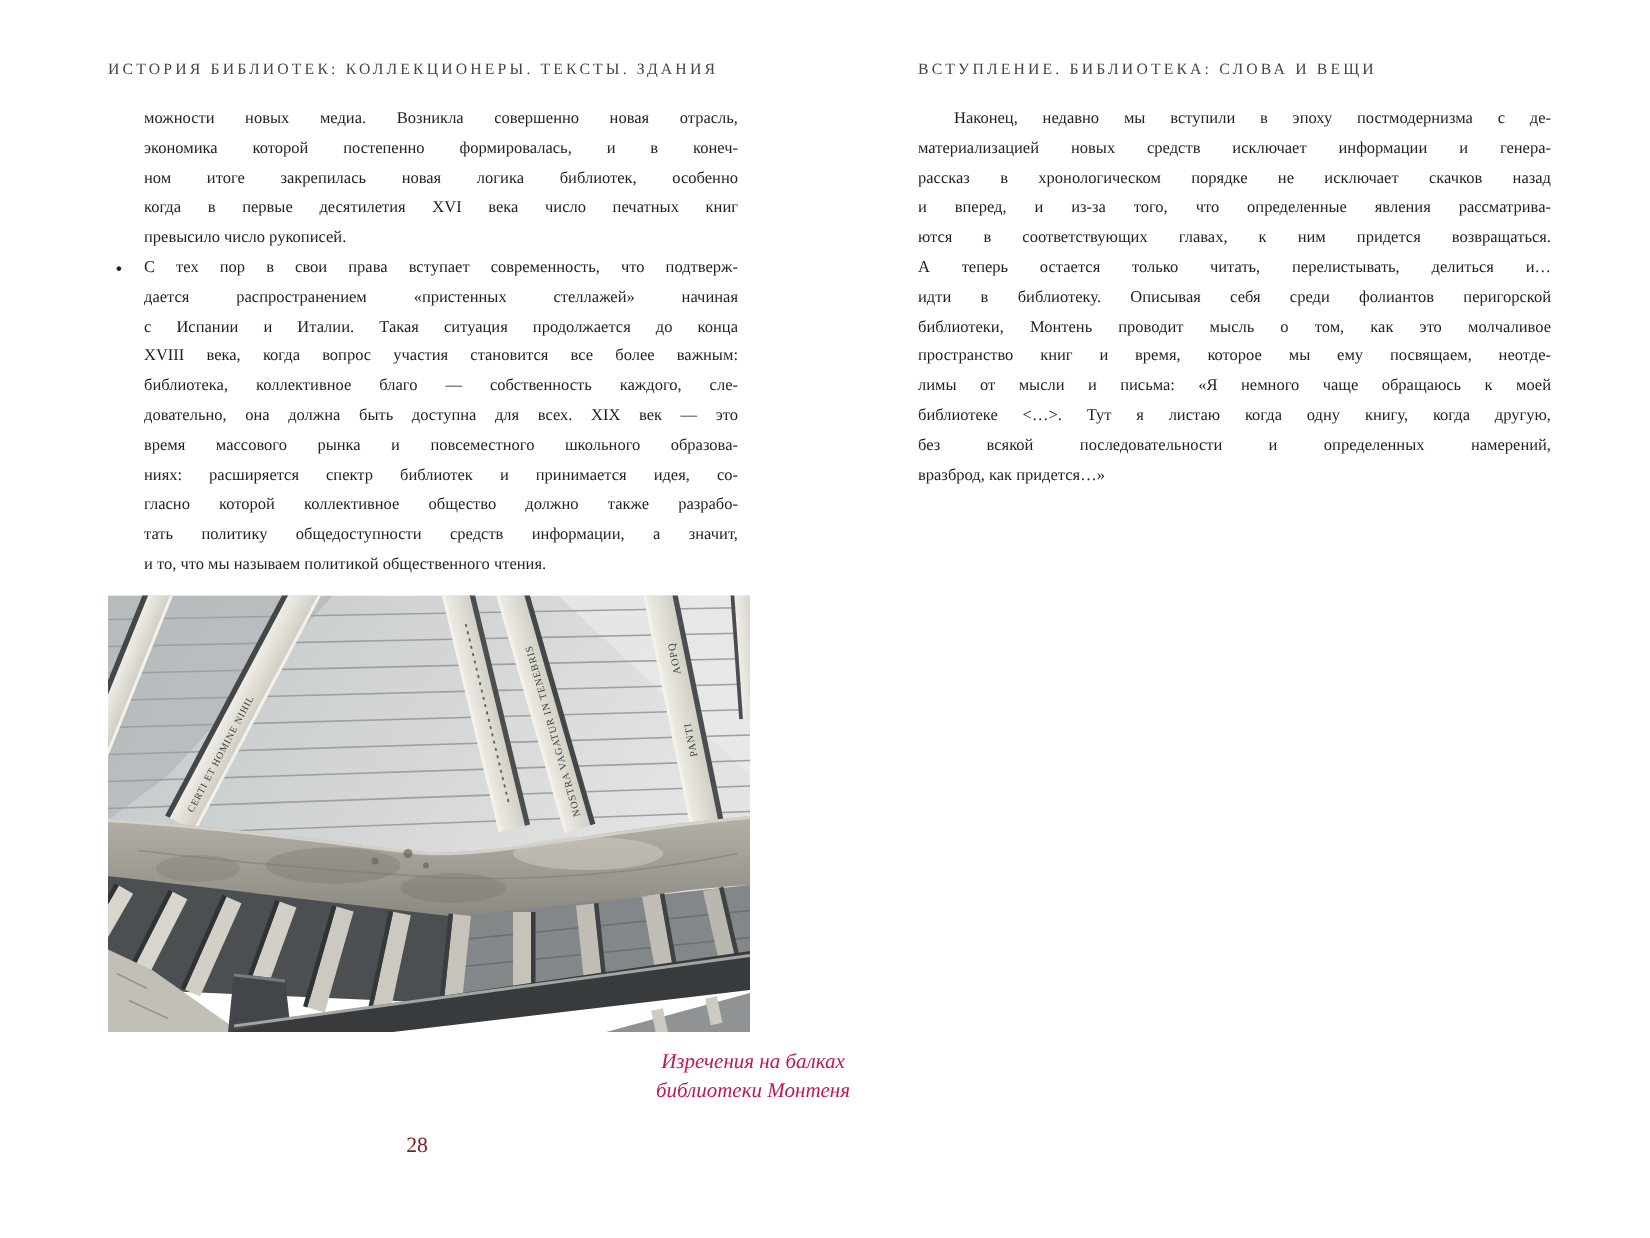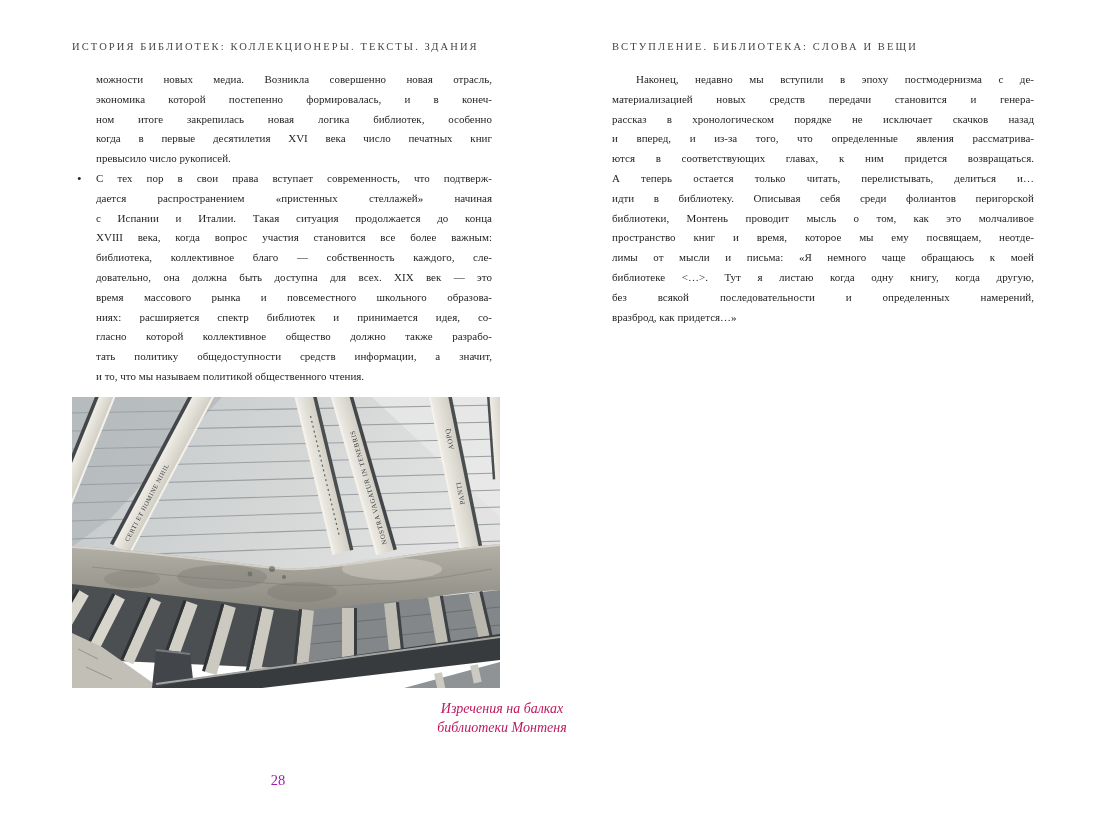--- a/index.html
+++ b/index.html
@@ -33,21 +33,21 @@
     position:absolute;left:0;top:397px;width:428px;height:291px;margin:0;
     line-height:0;
   }
   .caption{
     position:absolute;top:699px;left:332px;width:196px;
     text-align:center;font-style:italic;font-size:14px;line-height:19px;
     color:#be185d;
   }
   .folio{
     position:absolute;top:756px;left:0;width:412px;text-align:center;
-    font-size:14.5px;color:#a21caf;margin-top:16px;
+    font-size:14.5px;color:#7f1d1d;
   }
   svg text.inscr{
     font-family:"Liberation Serif",serif;
     fill:#2c2e31;letter-spacing:0.6px;opacity:.92;
   }
 </style>
 </head>
 <body>
 
 <div>
@@ -255,21 +255,21 @@
     </div>
 
     <div class="folio">28</div>
   </section>
 
   <section class="page right">
     <div class="running-head">ВСТУПЛЕНИЕ. БИБЛИОТЕКА: СЛОВА И ВЕЩИ</div>
     <div class="right-col">
       <div class="para">
           <div class="line">Наконец, недавно мы вступили в эпоху постмодернизма с де-</div>
-          <div class="line">материализацией новых средств передачи становится и генера-</div>
+          <div class="line">материализацией новых средств исключает информации и генера-</div>
           <div class="line">рассказ в хронологическом порядке не исключает скачков назад</div>
           <div class="line">и вперед, и из-за того, что определенные явления рассматрива-</div>
           <div class="line">ются в соответствующих главах, к ним придется возвращаться.</div>
           <div class="line">А теперь остается только читать, перелистывать, делиться и…</div>
           <div class="line">идти в библиотеку. Описывая себя среди фолиантов перигорской</div>
           <div class="line">библиотеки, Монтень проводит мысль о том, как это молчаливое</div>
           <div class="line">пространство книг и время, которое мы ему посвящаем, неотде-</div>
           <div class="line">лимы от мысли и письма: «Я немного чаще обращаюсь к моей</div>
           <div class="line">библиотеке &lt;…&gt;. Тут я листаю когда одну книгу, когда другую,</div>
           <div class="line">без всякой последовательности и определенных намерений,</div>

